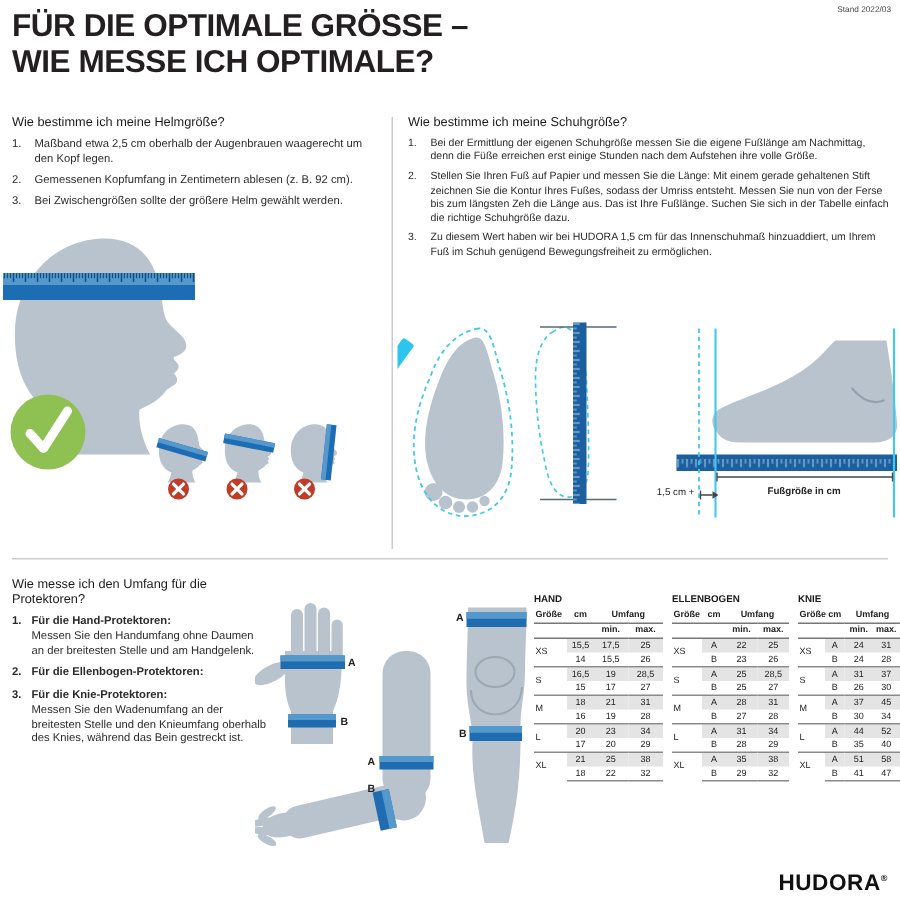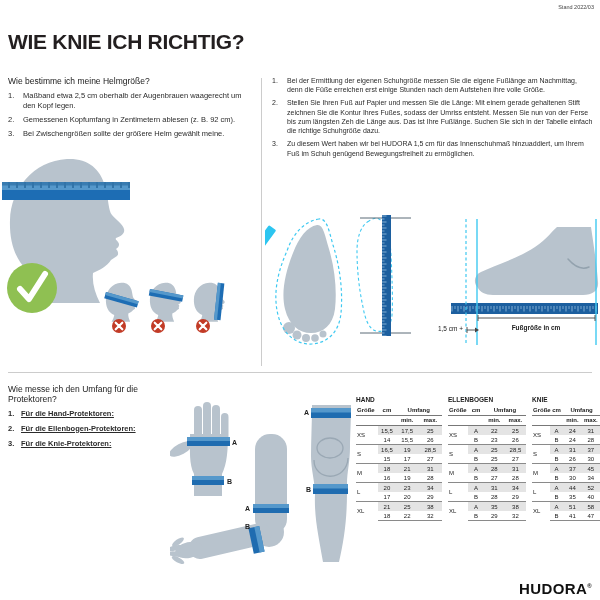--- a/index.html
+++ b/index.html
@@ -15,21 +15,21 @@
   .col-right .step{font-size:7px;}
   .step-num{flex:none;width:15px;}
   .step-text{flex:1;}
   .col-left{position:absolute;left:8px;top:76px;width:246px;}
   .col-right{position:absolute;left:272px;top:76px;width:322px;}
   .vdivider{position:absolute;left:261px;top:78px;width:1px;height:288px;background:#ccc;}
   .hdivider{position:absolute;left:8px;top:372px;width:584px;height:1px;background:#ccc;}
   .col-bottom{position:absolute;left:8px;top:384px;width:170px;}
   .pstep{display:flex;margin-bottom:5px;font-size:7.5px;line-height:1.3;}
   .pstep-num{flex:none;width:13px;font-weight:bold;}
-  .pstep-title{font-weight:bold;text-decoration:underline;}
+  .pstep-title{font-weight:bold;}
   .svg-label{position:absolute;font-size:6.5px;color:#222;white-space:nowrap;}
   .svg-label.bold{font-weight:bold;}
   .ab-label{position:absolute;font-size:7px;font-weight:bold;color:#222;}
   
   .tables{position:absolute;left:356px;top:396px;width:242px;display:flex;gap:6px;}
   .stable{flex:none;}
   .stable.t0{width:86px;}.stable.t1{width:78px;}.stable.t2{width:68px;}
   .stable-title{font-size:6.5px;font-weight:bold;color:#1a1a1a;margin-bottom:3px;}
   .stable table{border-collapse:collapse;width:100%;table-layout:fixed;font-size:6px;color:#222;}
   .stable th{font-weight:bold;text-align:center;padding:1px 1px 2px 1px;border-bottom:0.8px solid #777;}
@@ -43,43 +43,44 @@
         letter-spacing:0.4px;}
   .logo .reg{font-size:6px;vertical-align:super;font-weight:bold;}
 </style>
 </head>
 <body>
 
 <div class="page">
 
   <div class="stand">Stand 2022/03</div>
 
-  <h1 class="title"><br><span>WIE KNIE ICH RICHTIG?</span></h1>
+  <h1 class="title"><span>FÜR DIE OPTIMALE GRÖSSE –</span><br><span>WIE MESSE ICH OPTIMALE?</span></h1>
 
   <section class="col-left">
     <h2 class="sec-head">Wie bestimme ich meine Helmgröße?</h2>
     <div class="steps" id="helmet-steps">
         <div class="step">
           <span class="step-num">1.</span>
           <span class="step-text">Maßband etwa 2,5 cm oberhalb der Augenbrauen waagerecht um den Kopf legen.</span>
         </div>
         <div class="step">
           <span class="step-num">2.</span>
           <span class="step-text">Gemessenen Kopfumfang in Zentimetern ablesen (z. B. 92 cm).</span>
         </div>
         <div class="step">
           <span class="step-num">3.</span>
-          <span class="step-text">Bei Zwischengrößen sollte der größere Helm gewählt meine.</span>
+          <span class="step-text">Bei Zwischengrößen sollte der größere Helm gewählt werden.</span>
         </div>
       </div>
   </section>
 
   <div class="vdivider"></div>
 
   <section class="col-right">
+    <h2 class="sec-head">Wie bestimme ich meine Schuhgröße?</h2>
     <div class="steps" id="shoe-steps">
         <div class="step">
           <span class="step-num">1.</span>
           <span class="step-text">Bei der Ermittlung der eigenen Schuhgröße messen Sie die eigene Fußlänge am Nachmittag, denn die Füße erreichen erst einige Stunden nach dem Aufstehen ihre volle Größe.</span>
         </div>
         <div class="step">
           <span class="step-num">2.</span>
           <span class="step-text">Stellen Sie Ihren Fuß auf Papier und messen Sie die Länge: Mit einem gerade gehaltenen Stift zeichnen Sie die Kontur Ihres Fußes, sodass der Umriss entsteht. Messen Sie nun von der Ferse bis zum längsten Zeh die Länge aus. Das ist Ihre Fußlänge. Suchen Sie sich in der Tabelle einfach die richtige Schuhgröße dazu.</span>
         </div>
         <div class="step">
@@ -195,29 +196,29 @@
   <span class="svg-label" style="left:425px;top:325px;width:38px;text-align:right;">1,5 cm +</span>
   <span class="svg-label bold" style="left:481px;top:324px;width:110px;text-align:center;">Fußgröße in cm</span>
 
   <div class="hdivider"></div>
 
   <section class="col-bottom">
     <h2 class="sec-head">Wie messe ich den Umfang für die Protektoren?</h2>
     <div class="steps" id="protector-steps">
         <div class="pstep">
           <span class="pstep-num">1.</span>
-          <span class="pstep-body"><span class="pstep-title">Für die Hand-Protektoren:</span><br></span>
+          <span class="pstep-body"><span class="pstep-title">Für die Hand-Protektoren:</span><br><span class="pstep-text">Messen Sie den Handumfang ohne Daumen an der breitesten Stelle und am Handgelenk.</span></span>
         </div>
         <div class="pstep">
           <span class="pstep-num">2.</span>
           <span class="pstep-body"><span class="pstep-title">Für die Ellenbogen-Protektoren:</span><br></span>
         </div>
         <div class="pstep">
           <span class="pstep-num">3.</span>
-          <span class="pstep-body"><span class="pstep-title">Für die Knie-Protektoren:</span><br></span>
+          <span class="pstep-body"><span class="pstep-title">Für die Knie-Protektoren:</span><br><span class="pstep-text">Messen Sie den Wadenumfang an der breitesten Stelle und den Knieumfang oberhalb des Knies, während das Bein gestreckt ist.</span></span>
         </div>
       </div>
   </section>
 
   <svg class="abs" style="left:170px;top:392px;width:195px;height:185px" viewBox="0 0 195 185">
     <g>
       <rect x="24" y="14" width="8" height="38" rx="4" fill="#b8c3cd"></rect>
       <rect x="33" y="10" width="8" height="42" rx="4" fill="#b8c3cd"></rect>
       <rect x="42" y="13" width="8" height="40" rx="4" fill="#b8c3cd"></rect>
       <rect x="51" y="21" width="7.5" height="32" rx="3.7" fill="#b8c3cd"></rect>

